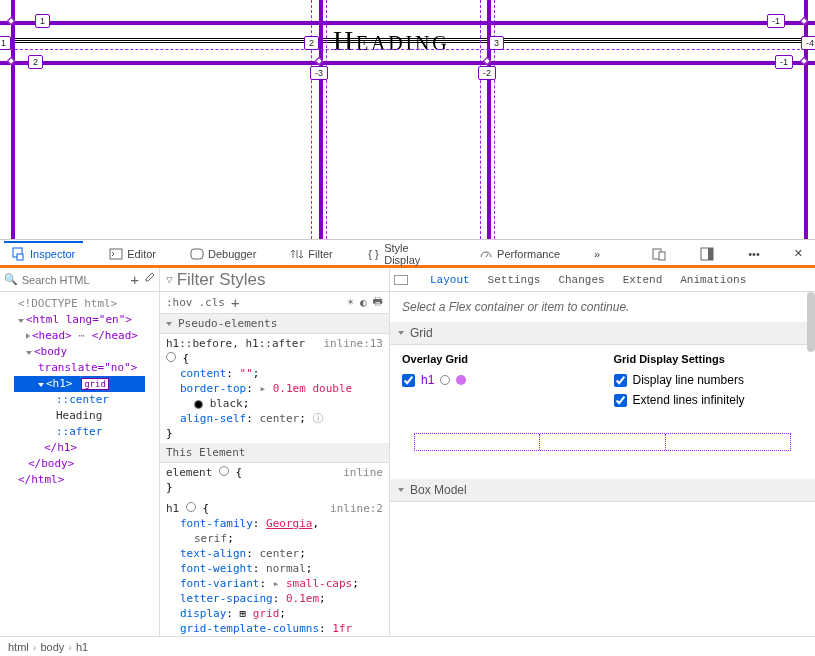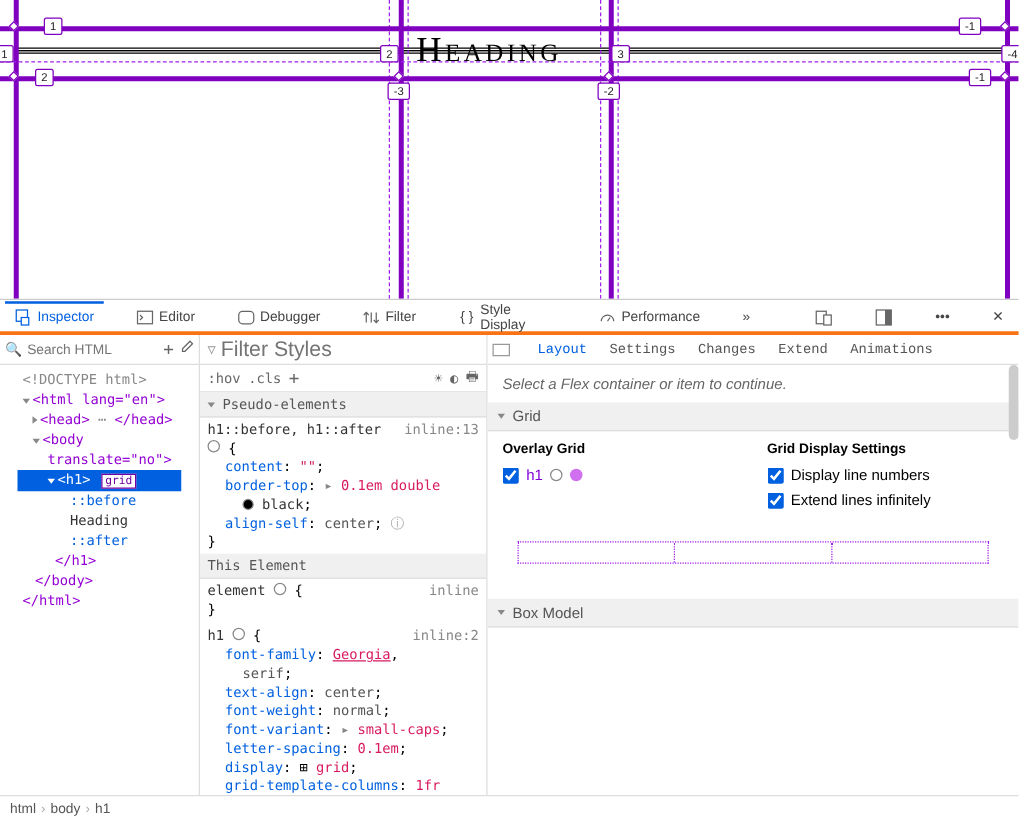--- a/index.html
+++ b/index.html
@@ -186,21 +186,21 @@
             <path d="M9 1l2 2-6 6H3V7z" fill="none" stroke="#666"></path>
           </svg></span>
     </div>
     <div class="domtree">
       <div class="ln dimtxt">&lt;!DOCTYPE html&gt;</div>
       <div class="ln"><span class="tri down"></span><span class="tag">&lt;html lang="en"&gt;</span></div>
       <div class="ln" style="padding-left:12px"><span class="tri"></span><span class="tag">&lt;head&gt;</span><span class="dimtxt"> ⋯ </span><span class="tag">&lt;/head&gt;</span></div>
       <div class="ln" style="padding-left:12px"><span class="tri down"></span><span class="tag">&lt;body</span></div>
       <div class="ln" style="padding-left:24px"><span class="tag">translate="no"&gt;</span></div>
       <div class="ln sel" style="padding-left:24px"><span class="tri down" style="border-top-color:#fff"></span><span class="tag">&lt;h1&gt;</span> <span class="badge">grid</span></div>
-      <div class="ln" style="padding-left:42px"><span class="pseudo">::before</span></div>
+      <div class="ln" style="padding-left:42px"><span class="pseudo">::center</span></div>
       <div class="ln" style="padding-left:42px"><span class="txt">Heading</span></div>
       <div class="ln" style="padding-left:42px"><span class="pseudo">::after</span></div>
       <div class="ln" style="padding-left:30px"><span class="tag">&lt;/h1&gt;</span></div>
       <div class="ln" style="padding-left:14px"><span class="tag">&lt;/body&gt;</span></div>
       <div class="ln" style="padding-left:4px"><span class="tag">&lt;/html&gt;</span></div>
     </div>
   </div>
 
   <div class="panel-css">
     <div class="srch">

